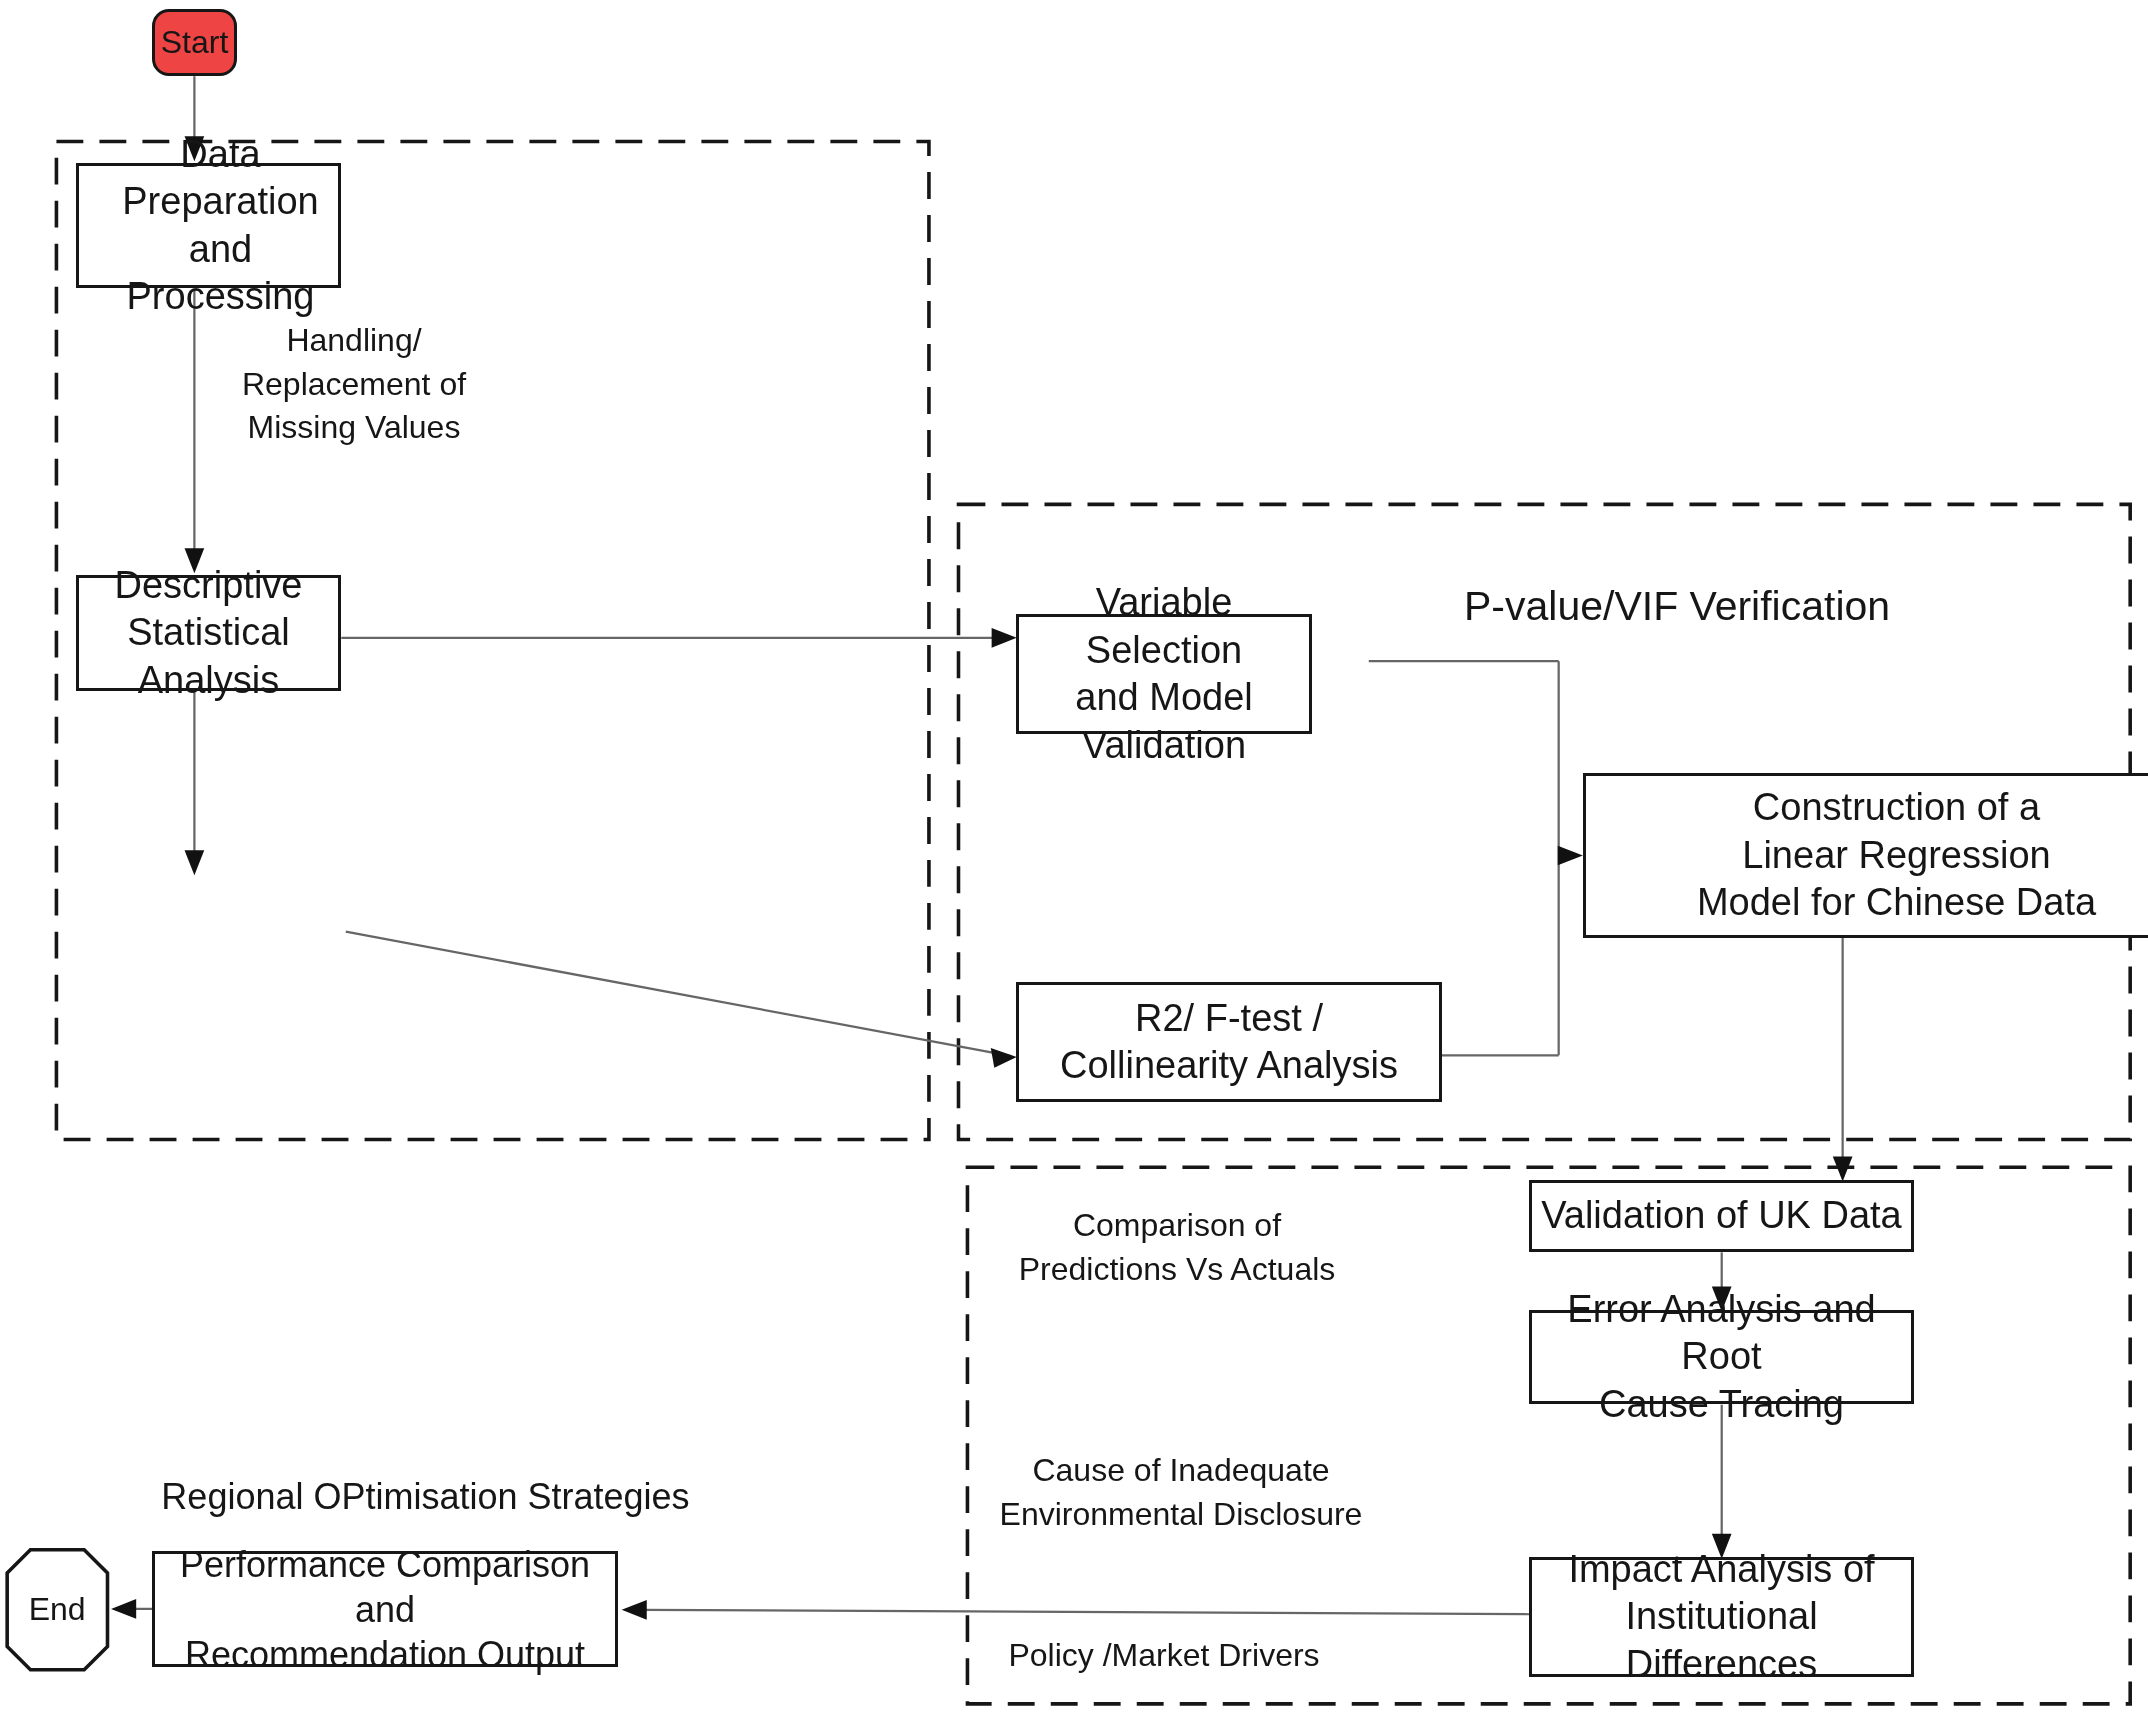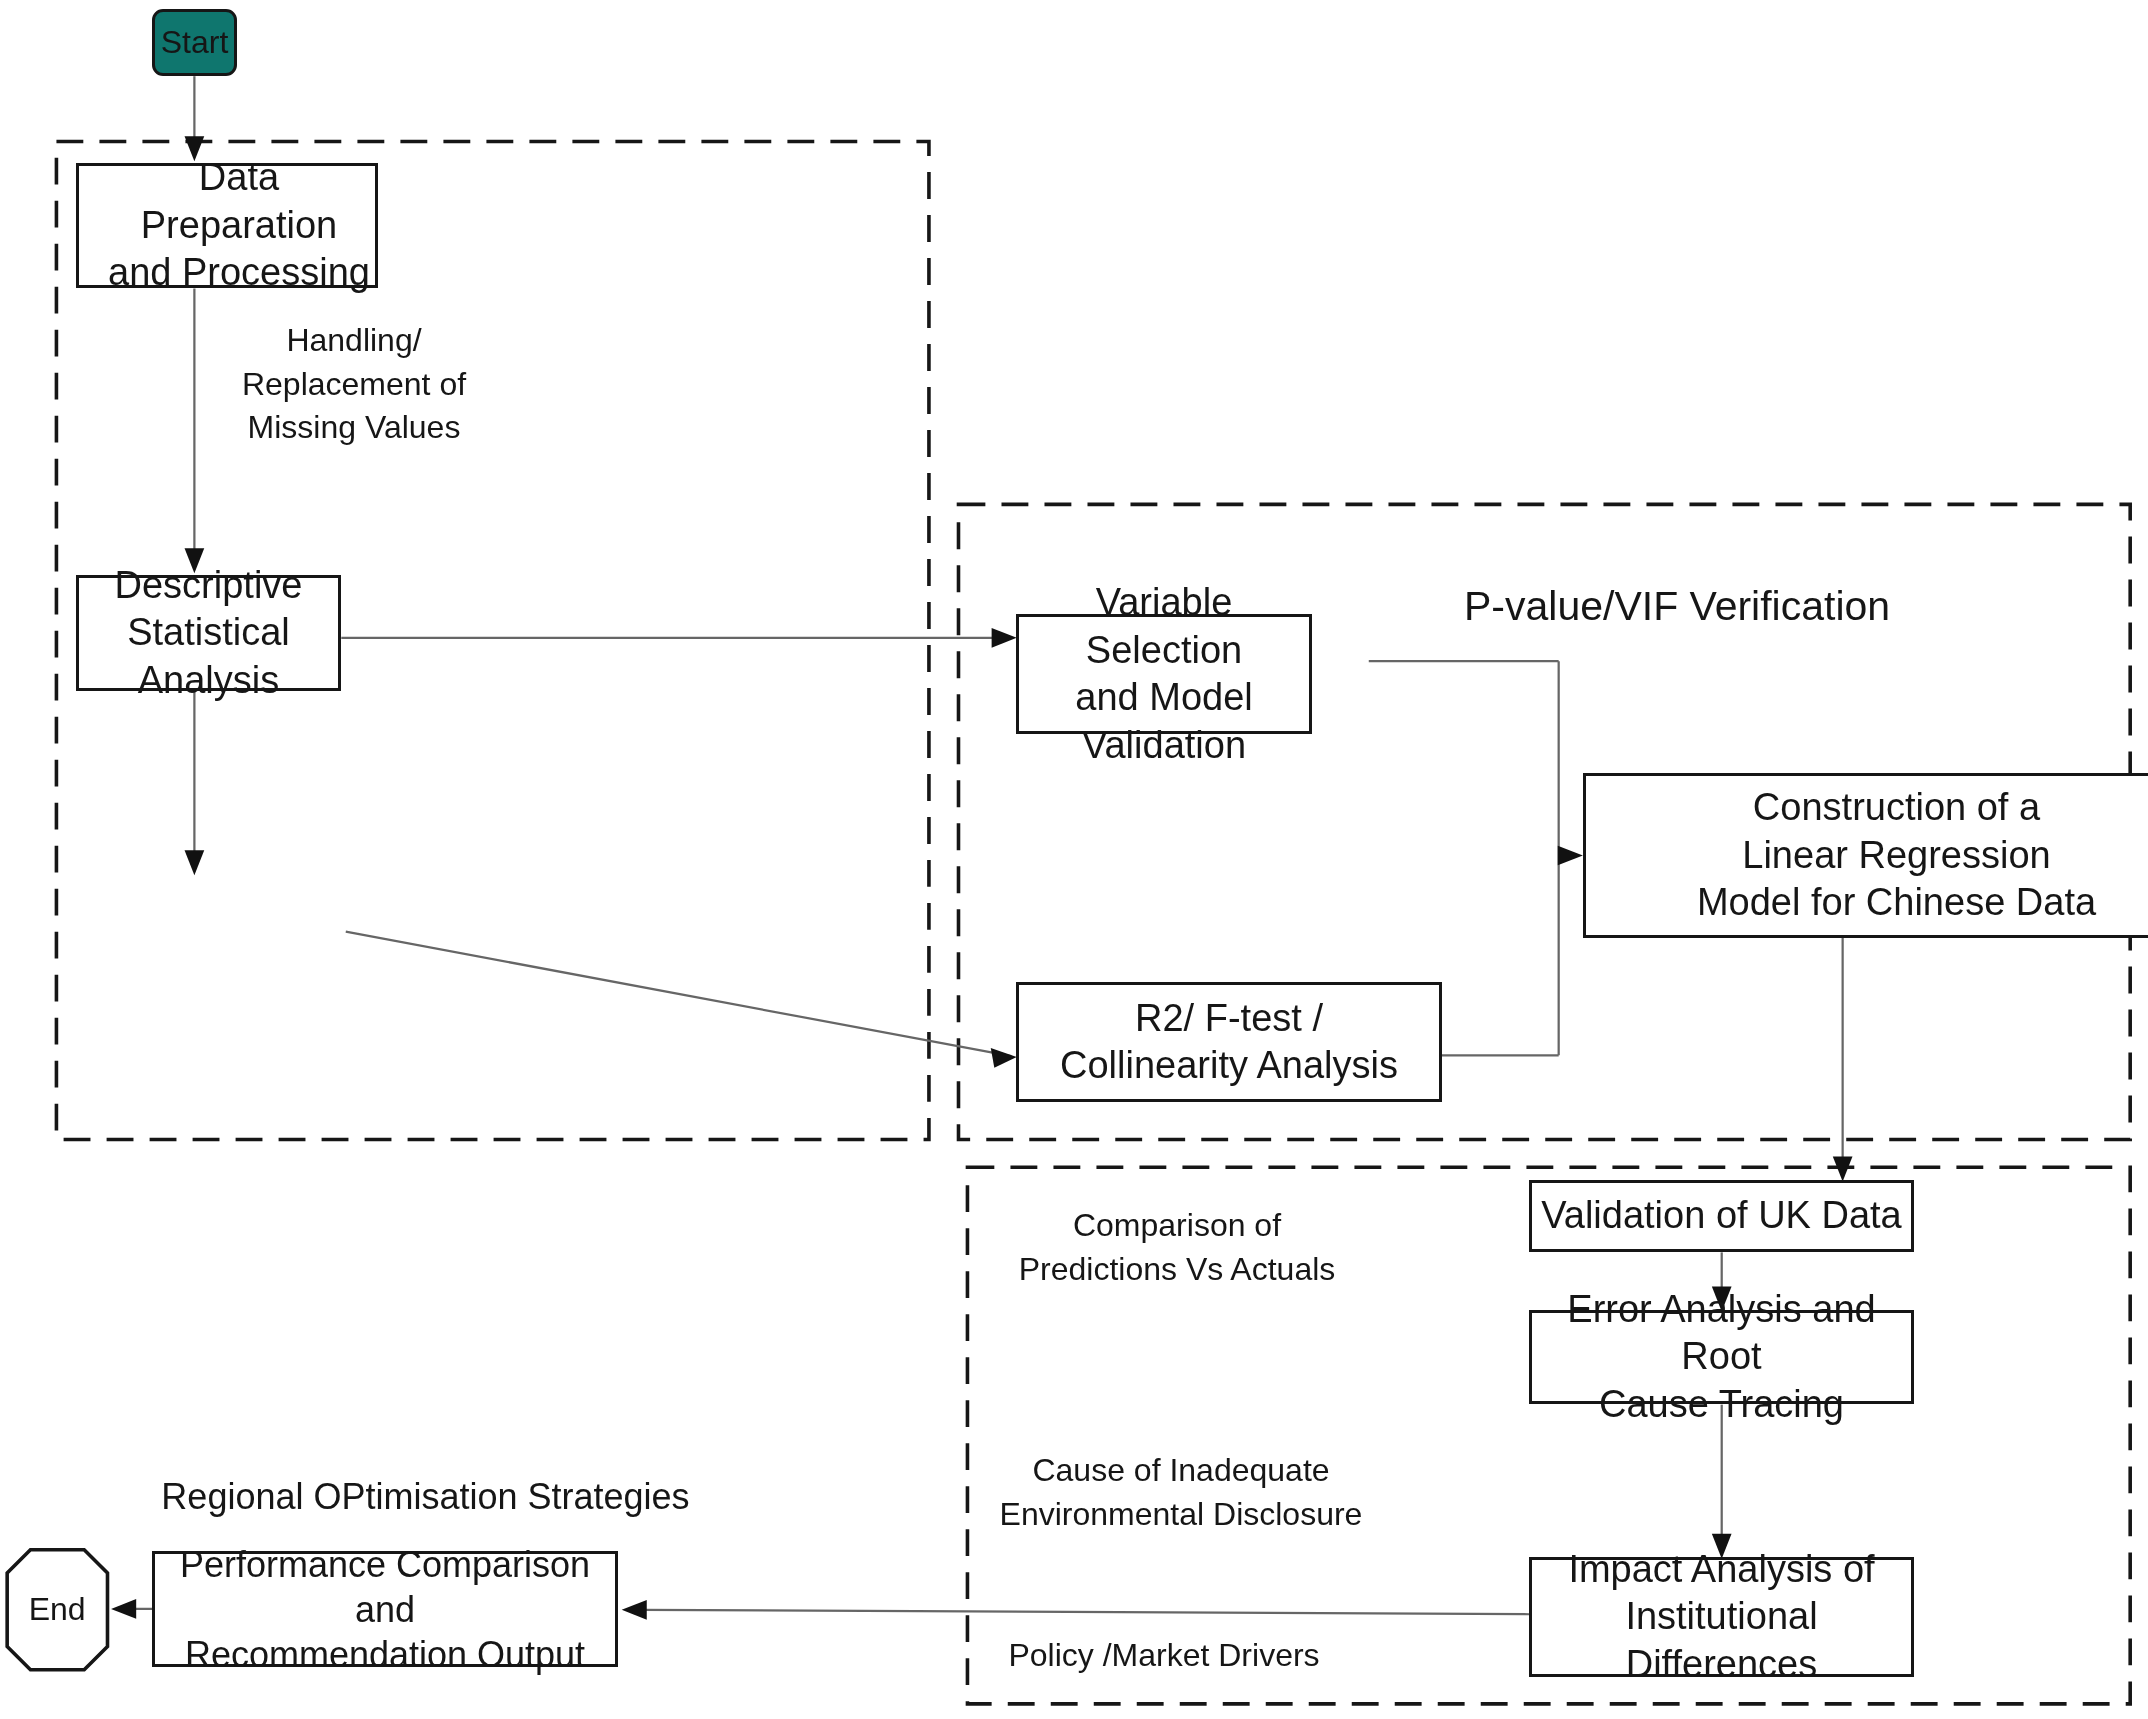--- a/index.html
+++ b/index.html
@@ -25,21 +25,21 @@
   .terminal{
     position:absolute;
     display:flex;align-items:center;justify-content:center;
     text-align:center;
     font-size:32px;
     background:transparent;
     border:none;
     box-sizing:border-box;
   }
   .start{
-    border:3.6px solid #161616;border-radius:11px;background:#0f766e;
+    border:3.6px solid #161616;border-radius:17px;background:#ef4444;
   }
   .label{
     position:absolute;
     text-align:center;
     font-size:32px;line-height:1.36;
     white-space:pre-line;
     color:#161616;
   }
 </style>
 </head>
@@ -89,21 +89,21 @@
     <line x1="170" y1="1796" x2="132" y2="1796" stroke="#666" stroke-width="2.5"></line>
     <polygon points="124,1796 152,1785 152,1807" fill="#111"></polygon>
 
     <polygon points="34,1730 94,1730 120,1756 120,1838 94,1864 34,1864 8,1838 8,1756" fill="#ffffff" stroke="#161616" stroke-width="4"></polygon>
   </svg>
 
   <div class="terminal start" style="left:152px;top:9px;width:85px;height:67px;">Start</div>
 
   <div class="terminal" style="left:7.2px;top:1549px;width:100px;height:120px;">End</div>
 
-  <div class="node" style="left:76px;top:163px;width:302px;height:125px;padding-left:24px;">Data Preparation
+  <div class="node" style="left:76px;top:163px;width:265px;height:125px;padding-left:24px;">Data Preparation
 and Processing</div>
 
   <div class="node" style="left:76px;top:575px;width:265px;height:116px;">Descriptive
 Statistical Analysis</div>
 
 
   <div class="node" style="left:1016px;top:614px;width:296px;height:120px;">Variable Selection
 and Model Validation</div>
 
   <div class="node" style="left:1016px;top:982px;width:426px;height:120px;">R2/ F-test /

